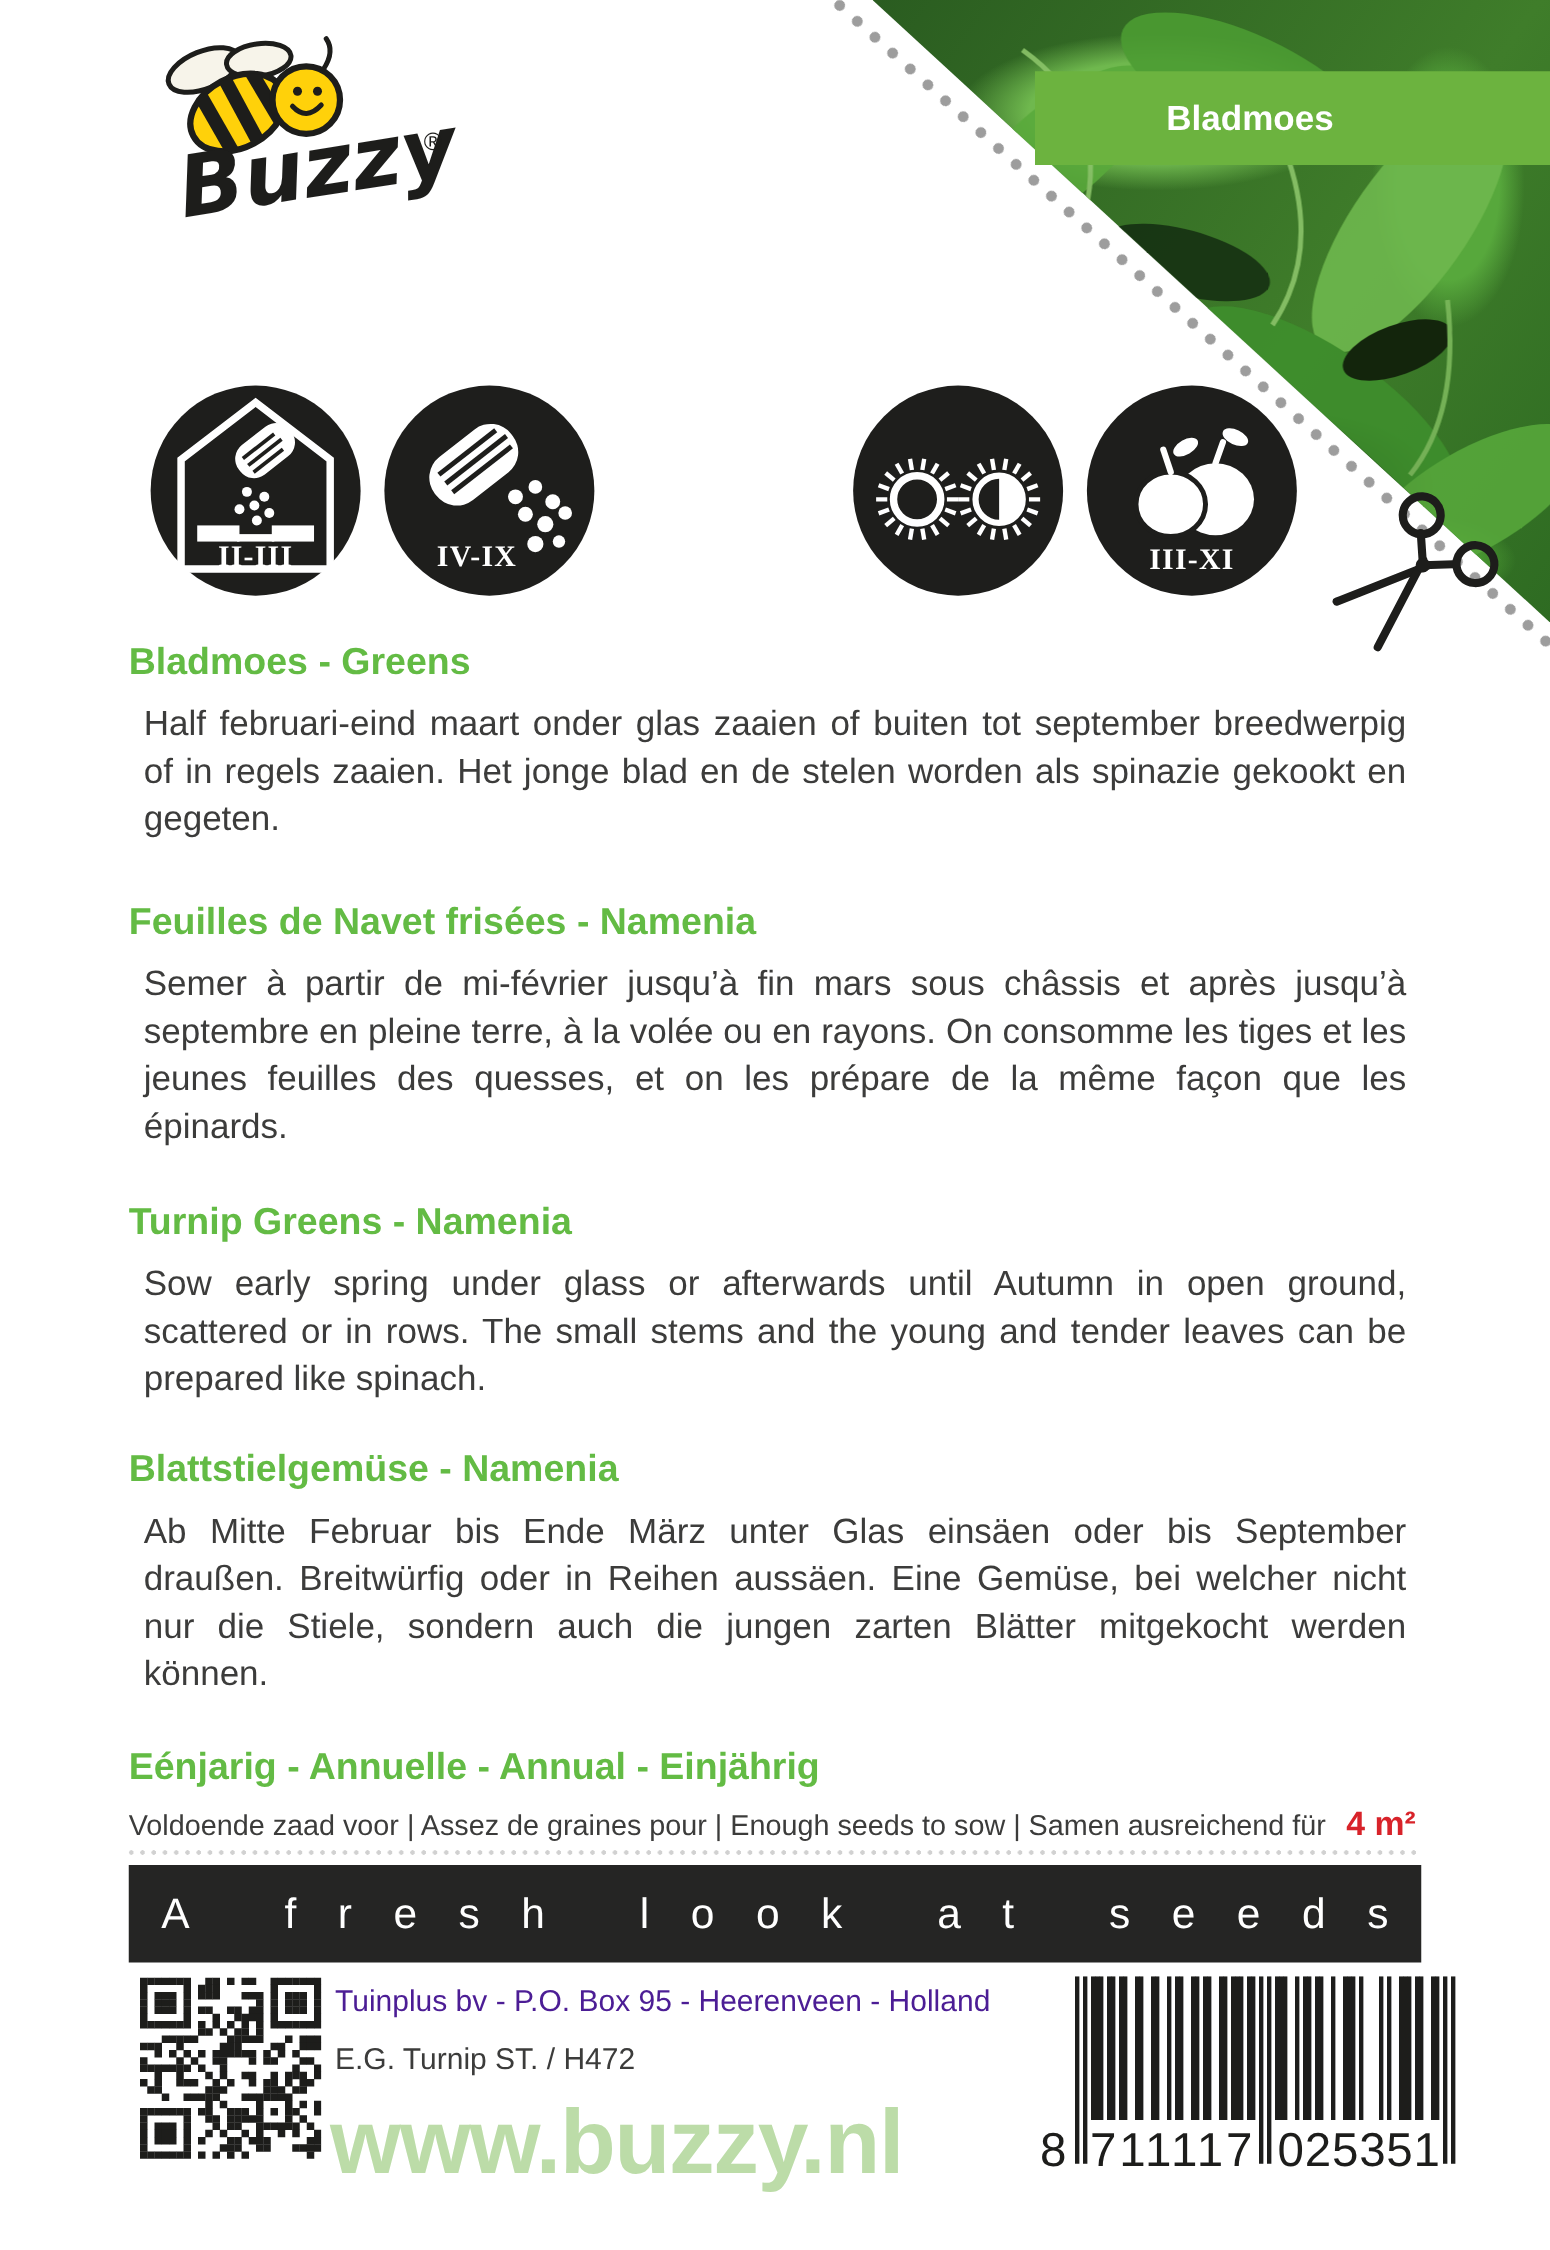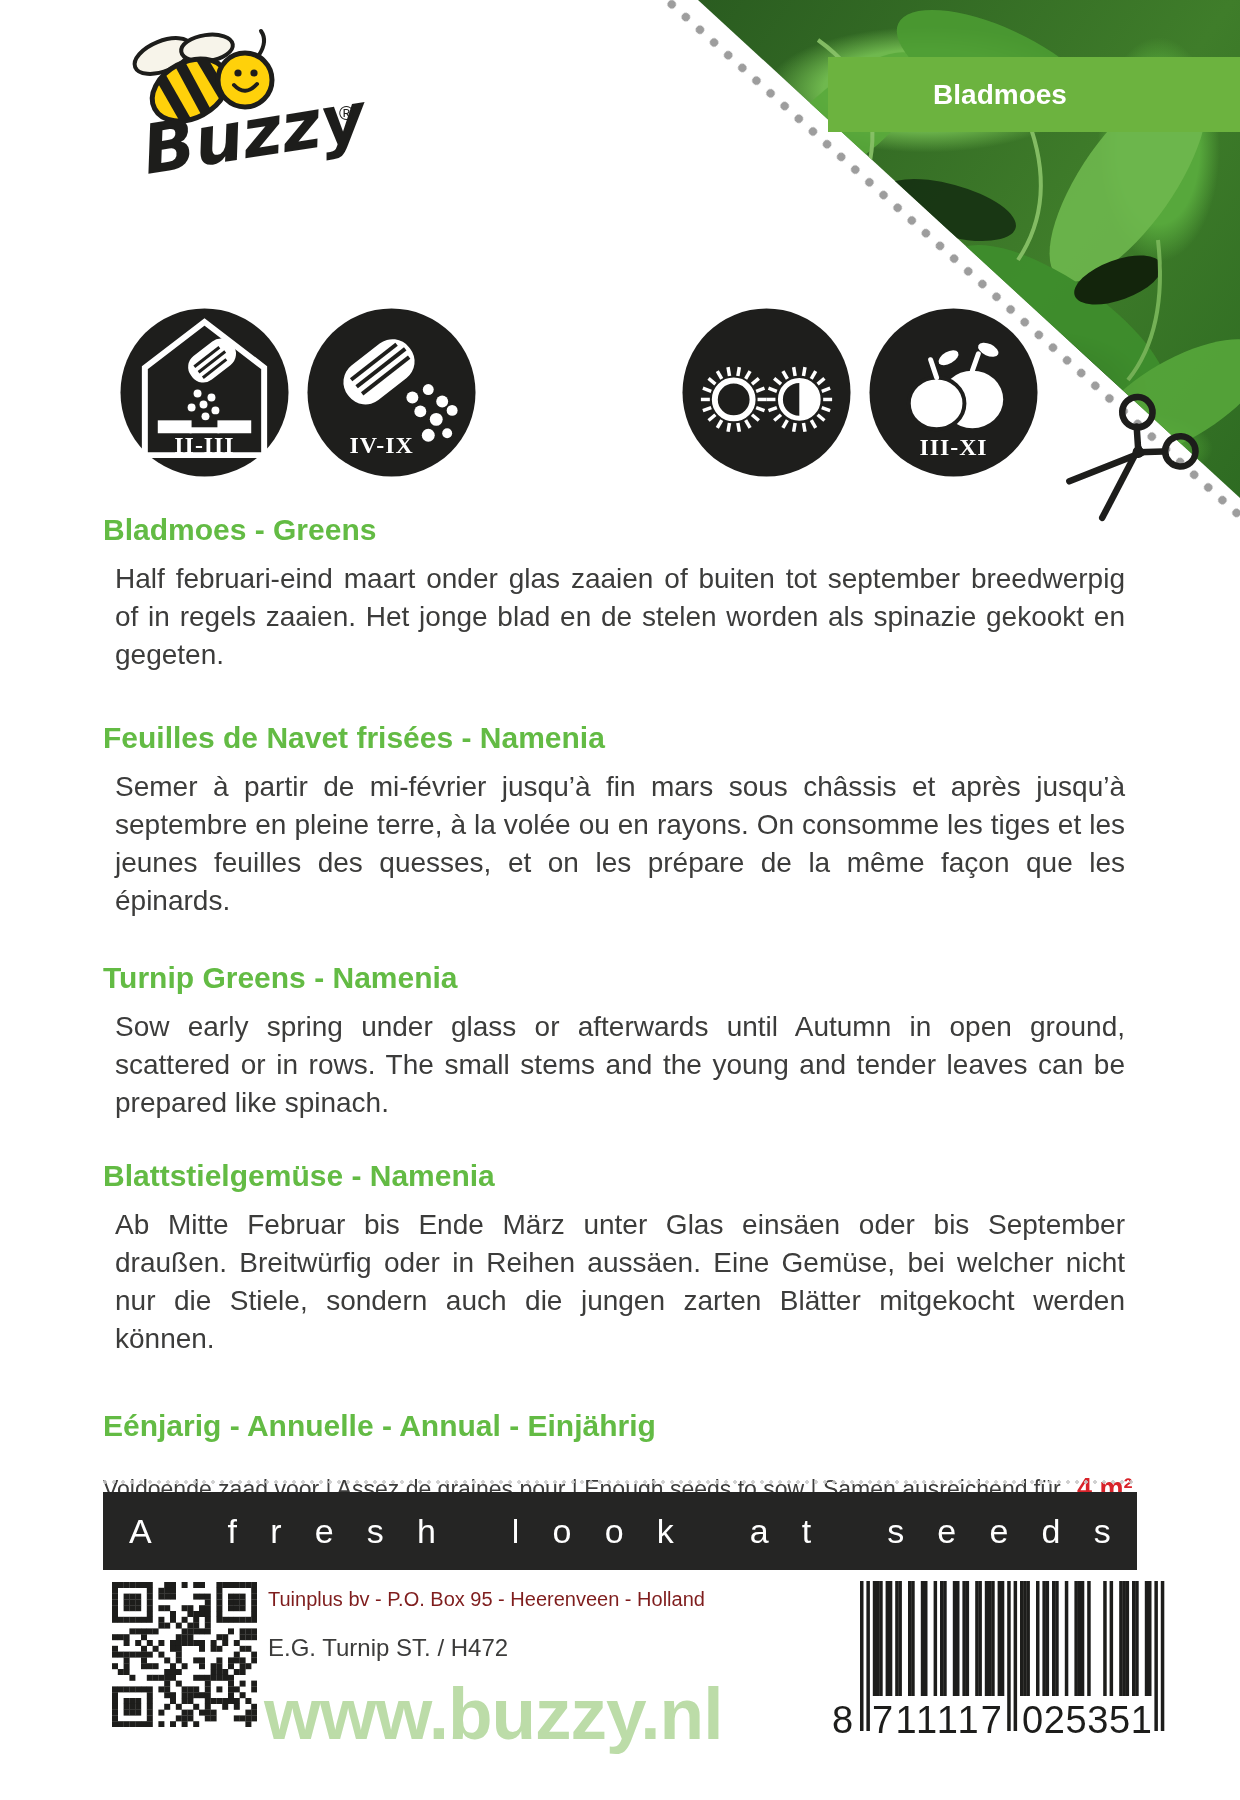--- a/index.html
+++ b/index.html
@@ -36,37 +36,37 @@
   .icon-circle{position:absolute;top:308px;width:169px;height:169px;}
   .ic1{left:120px;} .ic2{left:307px;} .ic3{left:495px;} .ic4{left:682px;} .ic5{left:869px;}
   .icon-label{font-family:"Liberation Serif",serif;font-weight:bold;letter-spacing:1px;}
 
   
   .section{position:absolute;left:103px;width:1034px;}
   .s0{top:512px;} .s1{top:720px;} .s2{top:960px;} .s3{top:1158px;}
   .section h2{margin:0 0 6px 0;font-size:30px;line-height:36px;color:#63bb44;font-weight:bold;}
   .section p{margin:12px;font-size:28px;line-height:38px;text-align:justify;color:#3c3c3b;}
   .lifecycle{position:absolute;left:103px;top:1396px;width:1034px;
-         font-size:30px;line-height:36px;color:#63bb44;font-weight:bold;margin-top:12px;}
-  .seedsline{position:absolute;left:103px;top:1444px;width:1060px;font-size:23px;color:#3c3c3b;margin-top:29px;}
+         font-size:30px;line-height:36px;color:#63bb44;font-weight:bold;}
+  .seedsline{position:absolute;left:103px;top:1444px;width:1060px;font-size:23px;color:#3c3c3b;}
   .seedsline .area{color:#d8232a;font-weight:bold;font-size:27px;padding-left:10px;}
   .perfline{position:absolute;left:103px;top:1480px;width:1034px;height:4px;opacity:.85;
          background-image:radial-gradient(circle at 2px 2px,#c9c9c9 0 1.6px,transparent 2px);
          background-size:9px 4px;background-repeat:repeat-x;}
 
   
   .banner{position:absolute;left:103px;top:1492px;width:1034px;height:78px;background:#252524;
          display:flex;align-items:center;}
   .banner-text{flex:1;display:flex;justify-content:space-between;padding:0 26px;
          color:#ffffff;font-size:34px;}
   .banner-text span{white-space:pre;}
 
   
   .qr{position:absolute;left:112px;top:1582px;width:145px;height:145px;}
-  .addr1{position:absolute;left:268px;top:1588px;font-size:20px;color:#7f1d1d;}
+  .addr1{position:absolute;left:268px;top:1588px;font-size:24px;color:#4c1d95;}
   .addr2{position:absolute;left:268px;top:1634px;font-size:24px;color:#3c3c3b;}
   .url{position:absolute;left:264px;top:1672px;font-size:73px;font-weight:bold;
          letter-spacing:-1px;color:#bcdca8;}
   .barcode{position:absolute;left:830px;top:1581px;width:345px;height:158px;}
 </style>
 </head>
 <body>
 
 <div class="page">
 

